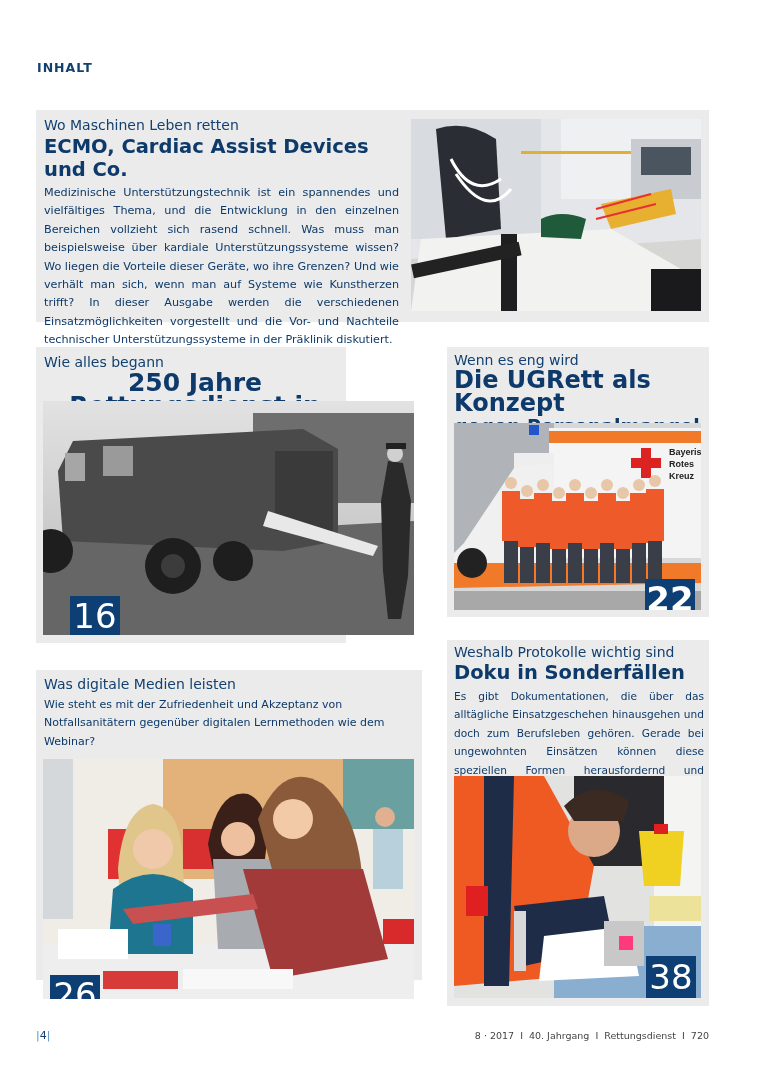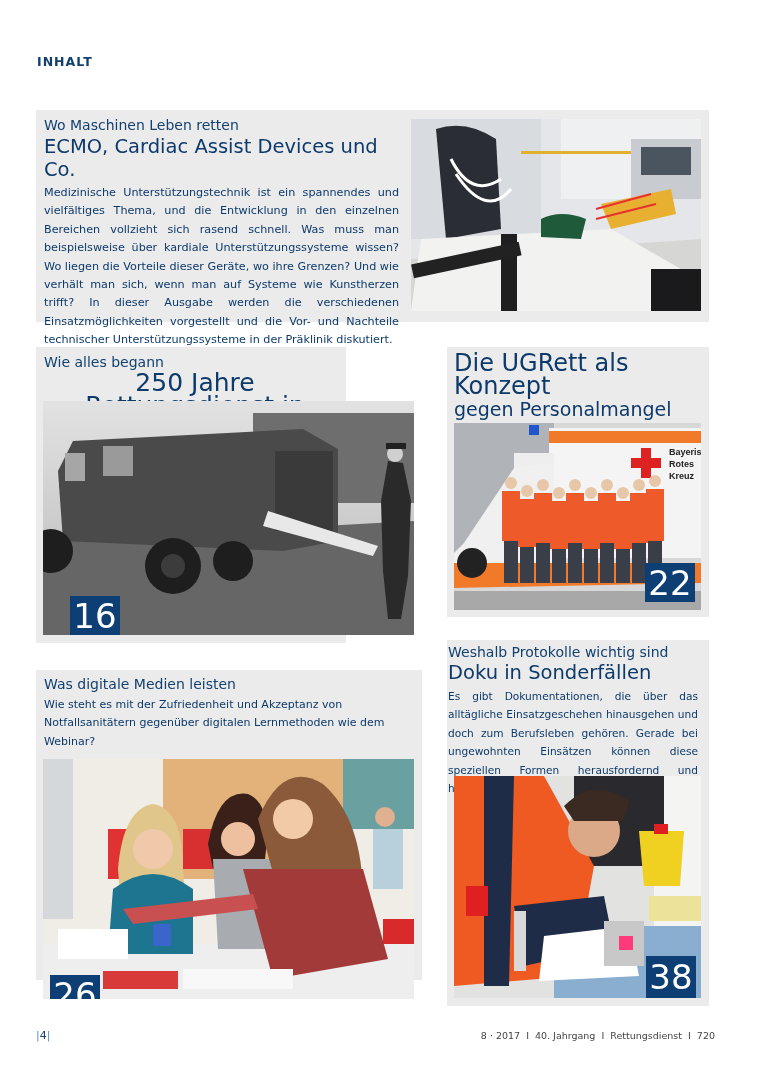--- a/index.html
+++ b/index.html
@@ -1,31 +1,31 @@
 <!DOCTYPE html>
 <html><head>
 <meta charset="utf-8">
 <style>
   * { box-sizing: border-box; margin: 0; padding: 0; }
   html, body { width: 763px; height: 1079px; background: #ffffff; overflow: hidden; }
   body { position: relative; font-family: "DejaVu Sans", sans-serif; color: #0d3a6a; }
 
-  .section-label { position: absolute; left: 37px; top: 54px; font-size: 12.5px; letter-spacing: 1px; font-weight: bold; color: #12406f; }
+  .section-label { position: absolute; left: 37px; top: 60px; font-size: 12.5px; letter-spacing: 1px; font-weight: bold; color: #12406f; }
 
   .card { position: absolute; background: #ebebeb; }
   .kicker { font-size: 14px; color: #12406f; line-height: 17px; }
-  .headline { font-size: 19px; color: #0d3a6a; line-height: 23px; }
+  .headline { font-size: 19px; color: #0d3a6a; line-height: 23px; font-weight: bold; }
   .body-text { font-size: 11.6px; color: #0d3a6a; line-height: 18.4px; text-align: justify; }
 
   .photo { position: absolute; overflow: hidden; }
   .page-badge { position: absolute; background: #0e3f74; color: #ffffff; font-size: 34px; line-height: 44px; text-align: center; width: 50px; height: 44px; }
 
   .footer-left { position: absolute; left: 36px; top: 1029px; font-size: 11px; color: #12406f; }
   .footer-left .bar { color: #5a8fc7; }
-  .footer-right { position: absolute; right: 48px; top: 1030px; font-size: 9.5px; color: #444; }
+  .footer-right { position: absolute; right: 54px; top: 1030px; font-size: 9.5px; color: #444; }
 </style>
 </head>
 <body>
 
 <div class="section-label">INHALT</div>
 
 <div class="card" style="left:36px; top:110px; width:673px; height:212px;">
   <div style="position:absolute; left:8px; top:7px; width:355px;">
     <div class="kicker">Wo Maschinen Leben retten</div>
     <div class="headline" style="font-size:19.5px; margin-top:1px;">ECMO, Cardiac Assist Devices und Co.</div>
@@ -84,20 +84,21 @@
       <path d="M345 60 L360 62 L368 100 L365 175 L358 218 L345 218 L340 170 L338 100 Z" fill="#2a2a2a"></path>
       <circle cx="352" cy="53" r="8" fill="#d0d0d0"></circle>
       <rect x="343" y="42" width="20" height="6" fill="#222"></rect>
     </svg>
     <div class="page-badge" style="left:7px; top:195px; height:40px; line-height:40px;margin-left:20px;">16</div>
   </div>
 </div>
 
 <div class="card" style="left:447px; top:347px; width:262px; height:270px;">
   <div style="position:absolute; left:7px; top:5px;">
+    <div class="kicker">Wenn es eng wird</div>
     <div class="headline" style="font-size:24px;">Die UGRett als Konzept</div>
     <div class="headline" style="font-size:19px;">gegen Personalmangel</div>
   </div>
   <div class="photo" style="left:7px; top:76px; width:247px; height:187px;">
     <svg width="247" height="187" viewBox="0 0 247 187">
       <rect width="247" height="187" fill="#d8d8d8"></rect>
       <rect x="0" y="0" width="100" height="130" fill="#b0b4b8"></rect>
       <rect x="95" y="5" width="152" height="130" fill="#f4f4f4"></rect>
       <rect x="95" y="8" width="152" height="12" fill="#f07a2a"></rect>
       <rect x="60" y="30" width="40" height="90" fill="#eeeeee"></rect>
@@ -141,21 +142,21 @@
         <rect x="82" y="120" width="14" height="40"></rect>
           <rect x="98" y="126" width="14" height="34"></rect>
         <rect x="114" y="120" width="14" height="40"></rect>
           <rect x="130" y="126" width="14" height="34"></rect>
         <rect x="146" y="120" width="14" height="40"></rect>
           <rect x="162" y="126" width="14" height="34"></rect>
         <rect x="178" y="120" width="14" height="40"></rect>
           <rect x="194" y="118" width="14" height="42"></rect>
       </g>
     </svg>
-    <div class="page-badge" style="left:191px; top:140px; height:39px; line-height:40px;">22</div>
+    <div class="page-badge" style="left:191px; top:156px; height:39px; line-height:40px;font-weight:bold;">22</div>
   </div>
 </div>
 
 <div class="card" style="left:36px; top:670px; width:386px; height:310px;">
   <div style="position:absolute; left:8px; top:6px; width:372px;">
     <div class="kicker">Was digitale Medien leisten</div>
     <div class="body-text" style="font-size:11px; margin-top:3px; text-align:left;">Wie steht es mit der Zufriedenheit und Akzeptanz von Notfallsanitätern gegenüber digitalen Lernmethoden wie dem Webinar?</div>
   </div>
   <div class="photo" style="left:7px; top:89px; width:371px; height:240px;">
     <svg width="371" height="240" viewBox="0 0 371 240">
@@ -182,21 +183,21 @@
       <rect x="15" y="170" width="70" height="30" fill="#ffffff"></rect>
       <rect x="110" y="165" width="18" height="22" fill="#3a66cc"></rect>
       <rect x="60" y="212" width="75" height="18" fill="#d83a3a"></rect>
       <rect x="140" y="210" width="110" height="20" fill="#f8f8f8"></rect>
     </svg>
     <div class="page-badge" style="left:7px; top:216px; height:40px; line-height:40px;">26</div>
   </div>
 </div>
 
 <div class="card" style="left:447px; top:640px; width:262px; height:366px;">
-  <div style="position:absolute; left:1px; top:4px; width:250px;">
+  <div style="position:absolute; left:7px; top:4px; width:250px;">
     <div class="kicker">Weshalb Protokolle wichtig sind</div>
     <div class="headline" style="font-size:19.5px;">Doku in Sonderfällen</div>
     <div class="body-text" style="font-size:10.6px; line-height:18.4px; margin-top:3px;">Es gibt Dokumentationen, die über das alltägliche Einsatzgeschehen hinausgehen und doch zum Berufsleben gehören. Gerade bei ungewohnten Einsätzen können diese speziellen Formen herausfordernd und hilfreich zugleich sein.</div>
   </div>
   <div class="photo" style="left:7px; top:136px; width:247px; height:222px;">
     <svg width="247" height="222" viewBox="0 0 247 222">
       <rect width="247" height="222" fill="#e2e2e0"></rect>
       <rect x="200" y="0" width="47" height="150" fill="#f4f4f2"></rect>
       <rect x="120" y="0" width="90" height="90" fill="#2a2a2e"></rect>
       <rect x="100" y="150" width="147" height="72" fill="#8aaed0"></rect>

